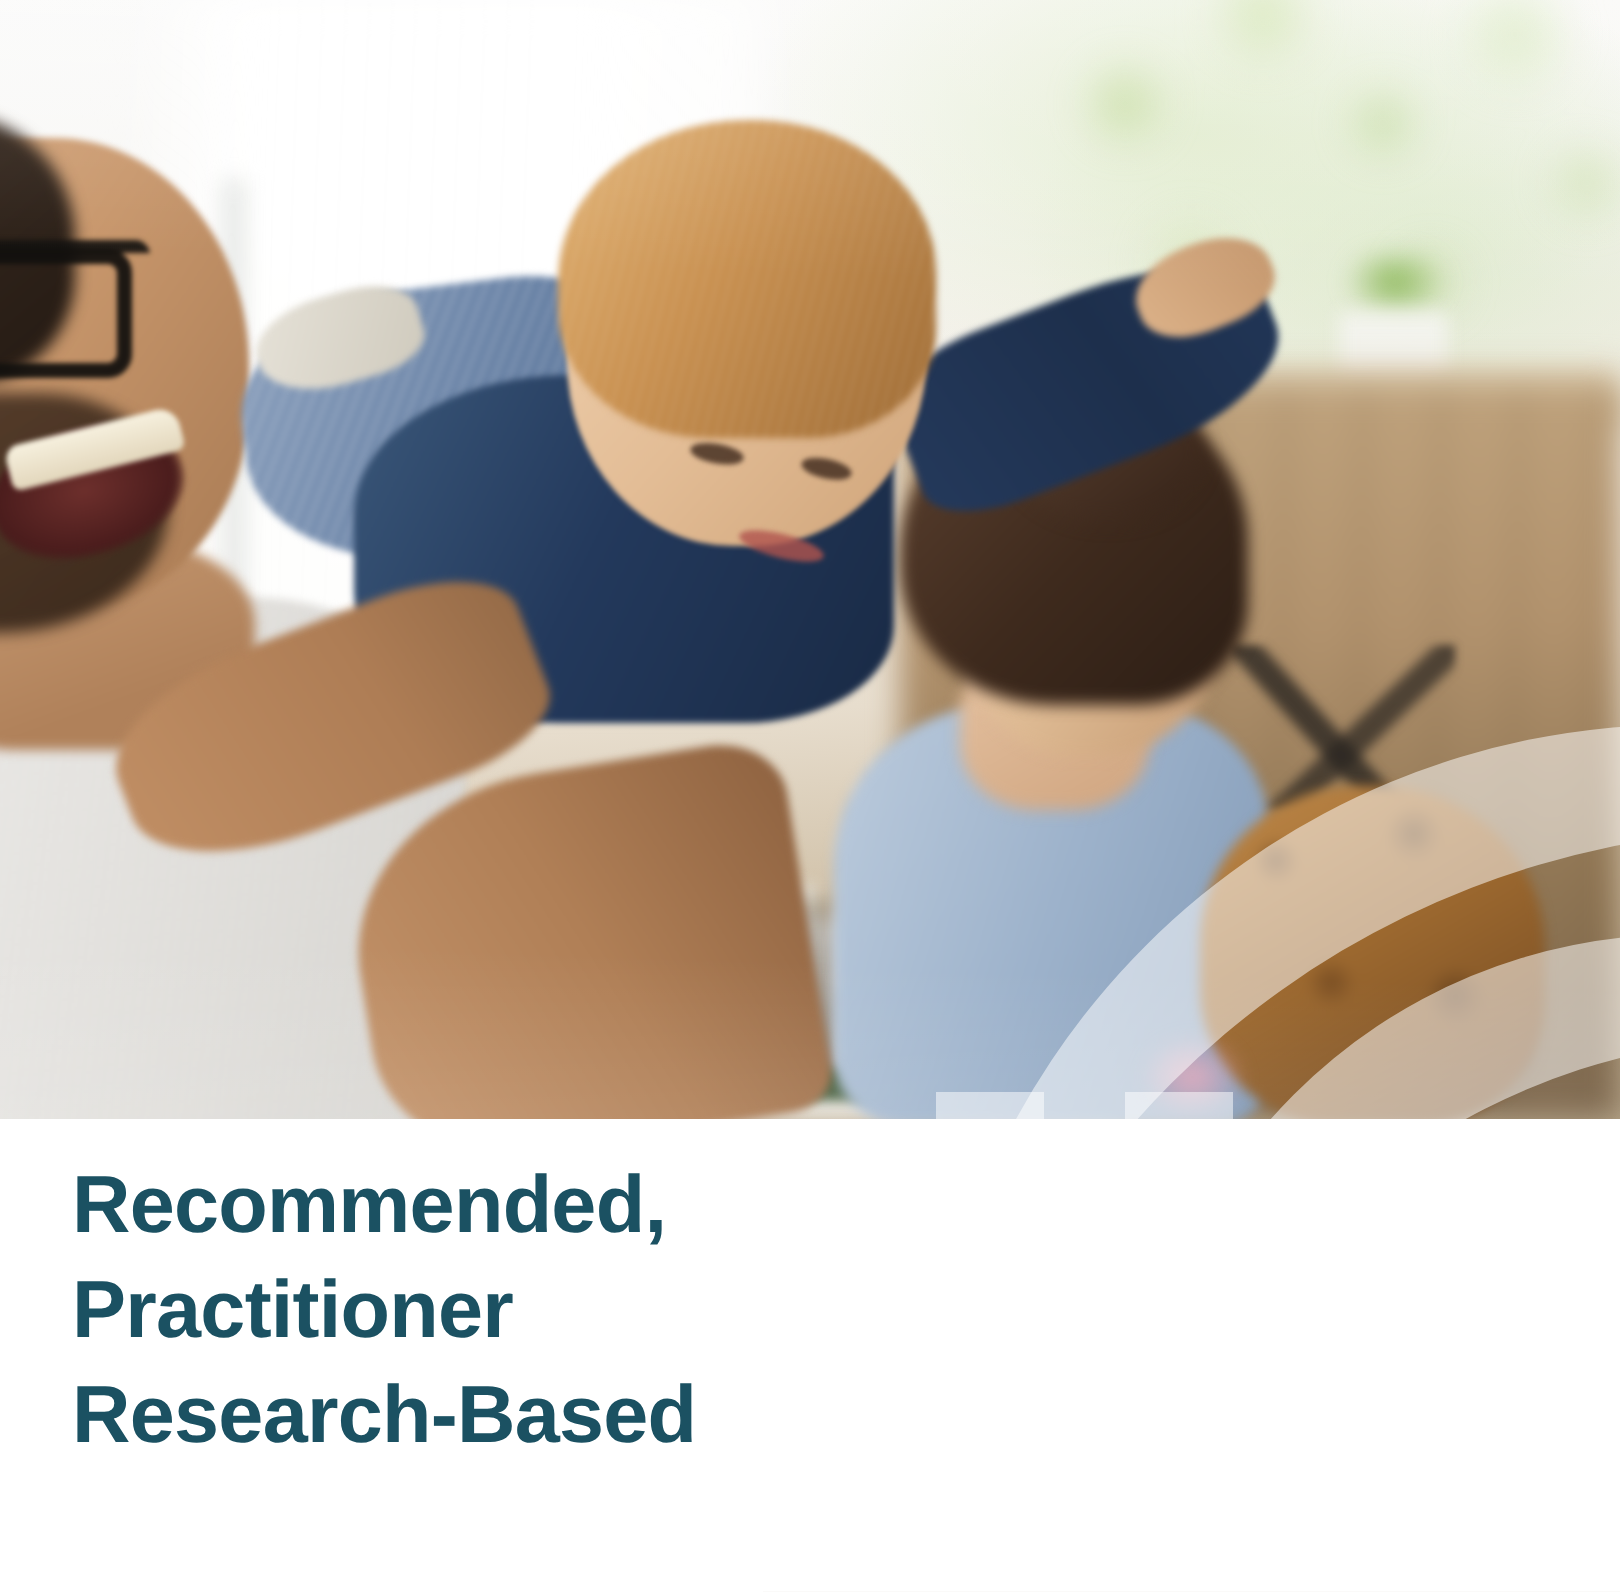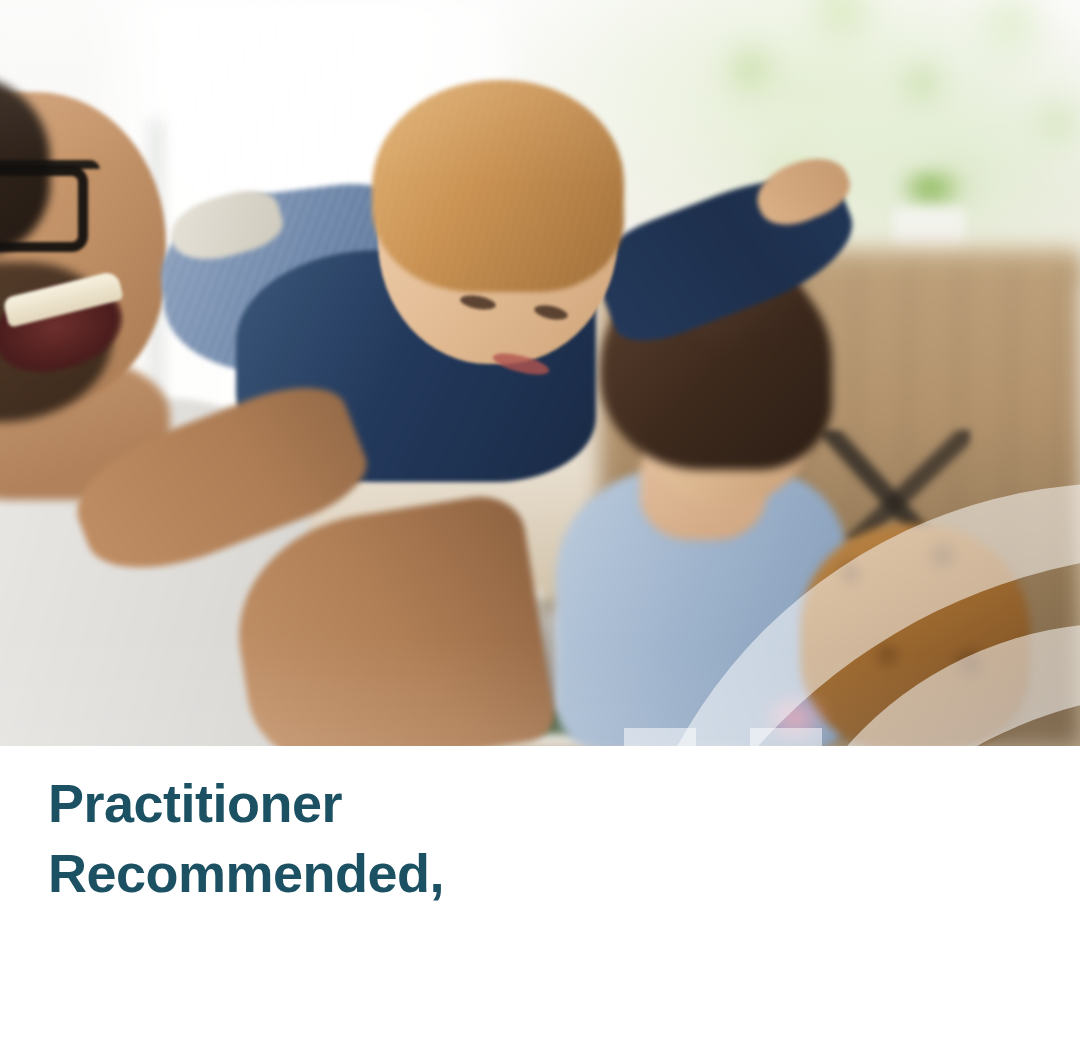--- a/index.html
+++ b/index.html
@@ -496,18 +496,19 @@
       </g>
 
       <g clip-path="url(#clip-over-panel)" fill="#d8e9f4">
         <use href="#mark-shapes"></use>
       </g>
     </svg>
   </div>
 
   <div class="panel">
     <h1 class="headline">
+      <span class="ln">Recommended,</span>
       <span class="ln">Practitioner</span>
-      <span class="ln">Recommended,</span>
+      <span class="ln">Research-Based</span>
     </h1>
   </div>
 
 </div>
 
 </body></html>

